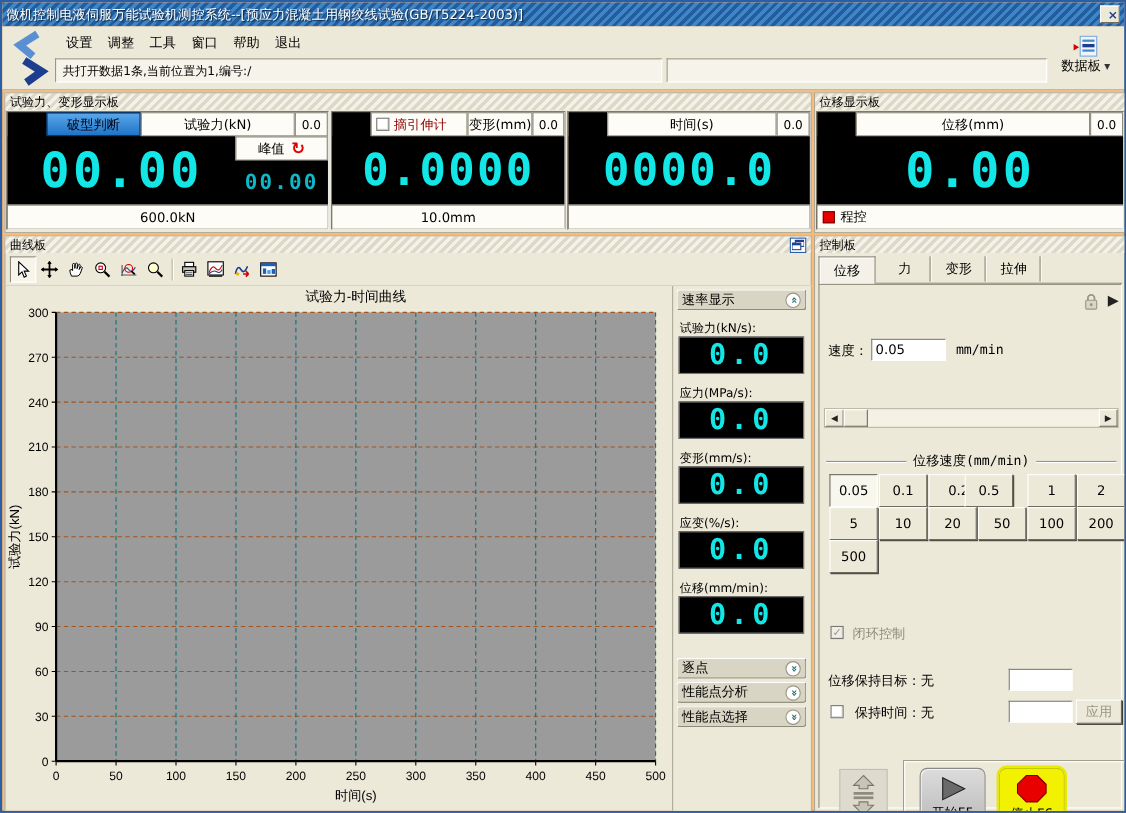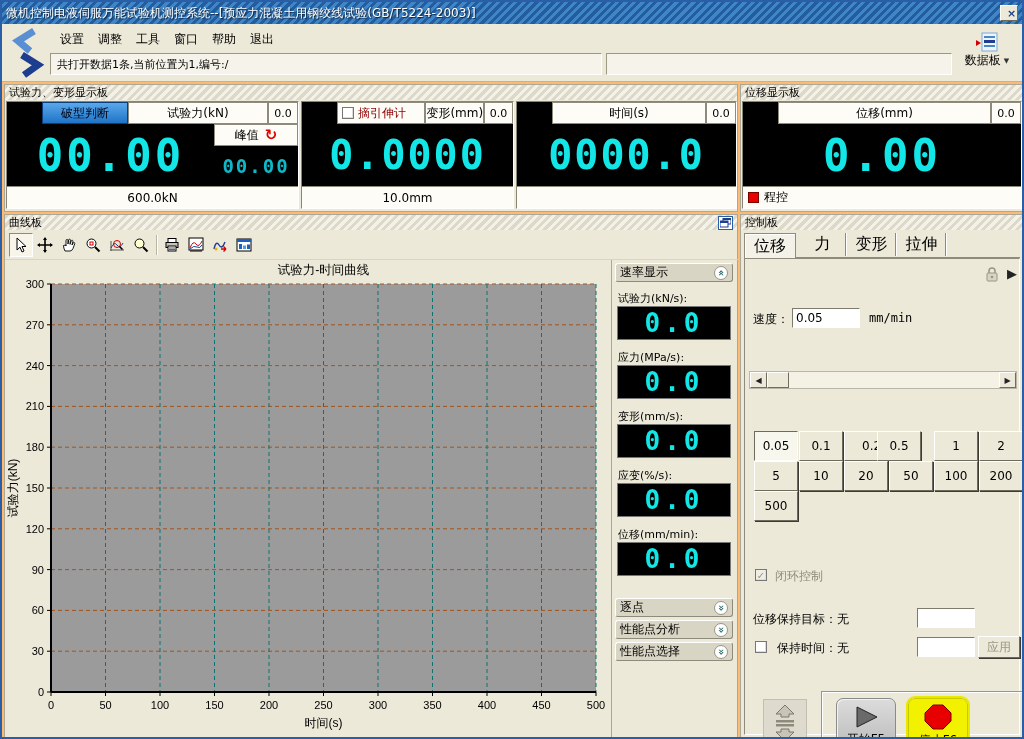--- a/index.html
+++ b/index.html
@@ -64,21 +64,21 @@
     font-size:12px;display:flex;align-items:center;padding:0 4px;color:#000;cursor:pointer;}
   .ratebar .sp{flex:1;}
   .cir{width:14px;height:14px;border-radius:50%;background:#fff;border:1px solid #9a9685;color:#2a6e6e;
     font-size:10px;line-height:12px;text-align:center;font-weight:bold;}
   .cir .g{display:inline-block;}
   .rate-label{position:absolute;left:6px;font-size:11px;color:#000;white-space:nowrap;}
   .rate-lcd{position:absolute;left:5px;width:114px;height:34px;display:flex;align-items:center;justify-content:center;
     font-size:26px;letter-spacing:4px;border:1px solid #777;}
 
   
-  .tab{position:absolute;top:0;height:23px;font-size:16px;display:flex;align-items:center;justify-content:center;cursor:pointer;color:#000;}
+  .tab{position:absolute;top:0;height:23px;font-size:12px;display:flex;align-items:center;justify-content:center;cursor:pointer;color:#000;}
   .tab.active{background:#f4f2e8;border:1px solid #8f8b7c;border-bottom:none;box-shadow:inset 1px 1px 0 #fff;height:25px;z-index:2;}
   .tab.plain{border-right:1px solid #8f8b7c;box-shadow:1px 0 0 #fff;}
   #tabpage{left:3px;top:43px;width:276px;height:477px;border:1px solid #fff;border-top-color:#8f8b7c;border-left-color:#8f8b7c;background:#ece9d8;}
   .ctl-label{position:absolute;font-size:12px;color:#000;white-space:nowrap;}
   .ctl-input{position:absolute;height:20px;background:#fff;border:1px solid #7f7b6c;
     border-bottom-color:#fff;border-right-color:#fff;font-size:12px;padding:1px 3px;color:#000;}
   
   #hscroll{left:4px;top:112px;width:268px;height:18px;background:#f4f2e4;border:1px solid #b9b5a8;display:flex;}
   .sarrow{width:17px;height:16px;background:#ece9d8;border:1px solid #fff;border-right-color:#716d60;border-bottom-color:#716d60;
     font-size:8px;color:#222;display:flex;align-items:center;justify-content:center;cursor:pointer;}
@@ -437,20 +437,25 @@
       <input class="ctl-input" style="left: 47px; top: 49px; width: 68px;" value="0.05">
       <div class="ctl-label" style="left:124px;top:52px;font-family:'DejaVu Sans Mono',monospace;">mm/min</div>
 
       <div id="hscroll" class="abs">
         <span class="sarrow">◀</span>
         <span class="sthumb"></span>
         <span style="flex:1;"></span>
         <span class="sarrow">▶</span>
       </div>
 
+      <div class="grp-title" style="top:152px;">
+        <span class="ln"></span>
+          <span style="font-family:'DejaVu Sans Mono',monospace;">位移速度(mm/min)</span>
+          <span class="ln"></span>
+      </div>
 
       <button class="spd sel" style="left:9px;top:172px;">0.05</button>
       <button class="spd" style="left:54px;top:172px;">0.1</button>
       <button class="spd" style="left:99px;top:172px;padding-left:17px;">0.2</button>
       <button class="spd" style="left:132px;top:172px;">0.5</button>
       <button class="spd" style="left:189px;top:172px;">1</button>
       <button class="spd" style="left:234px;top:172px;">2</button>
       <button class="spd" style="left:9px;top:202px;">5</button>
       <button class="spd" style="left:54px;top:202px;">10</button>
       <button class="spd" style="left:99px;top:202px;">20</button>

